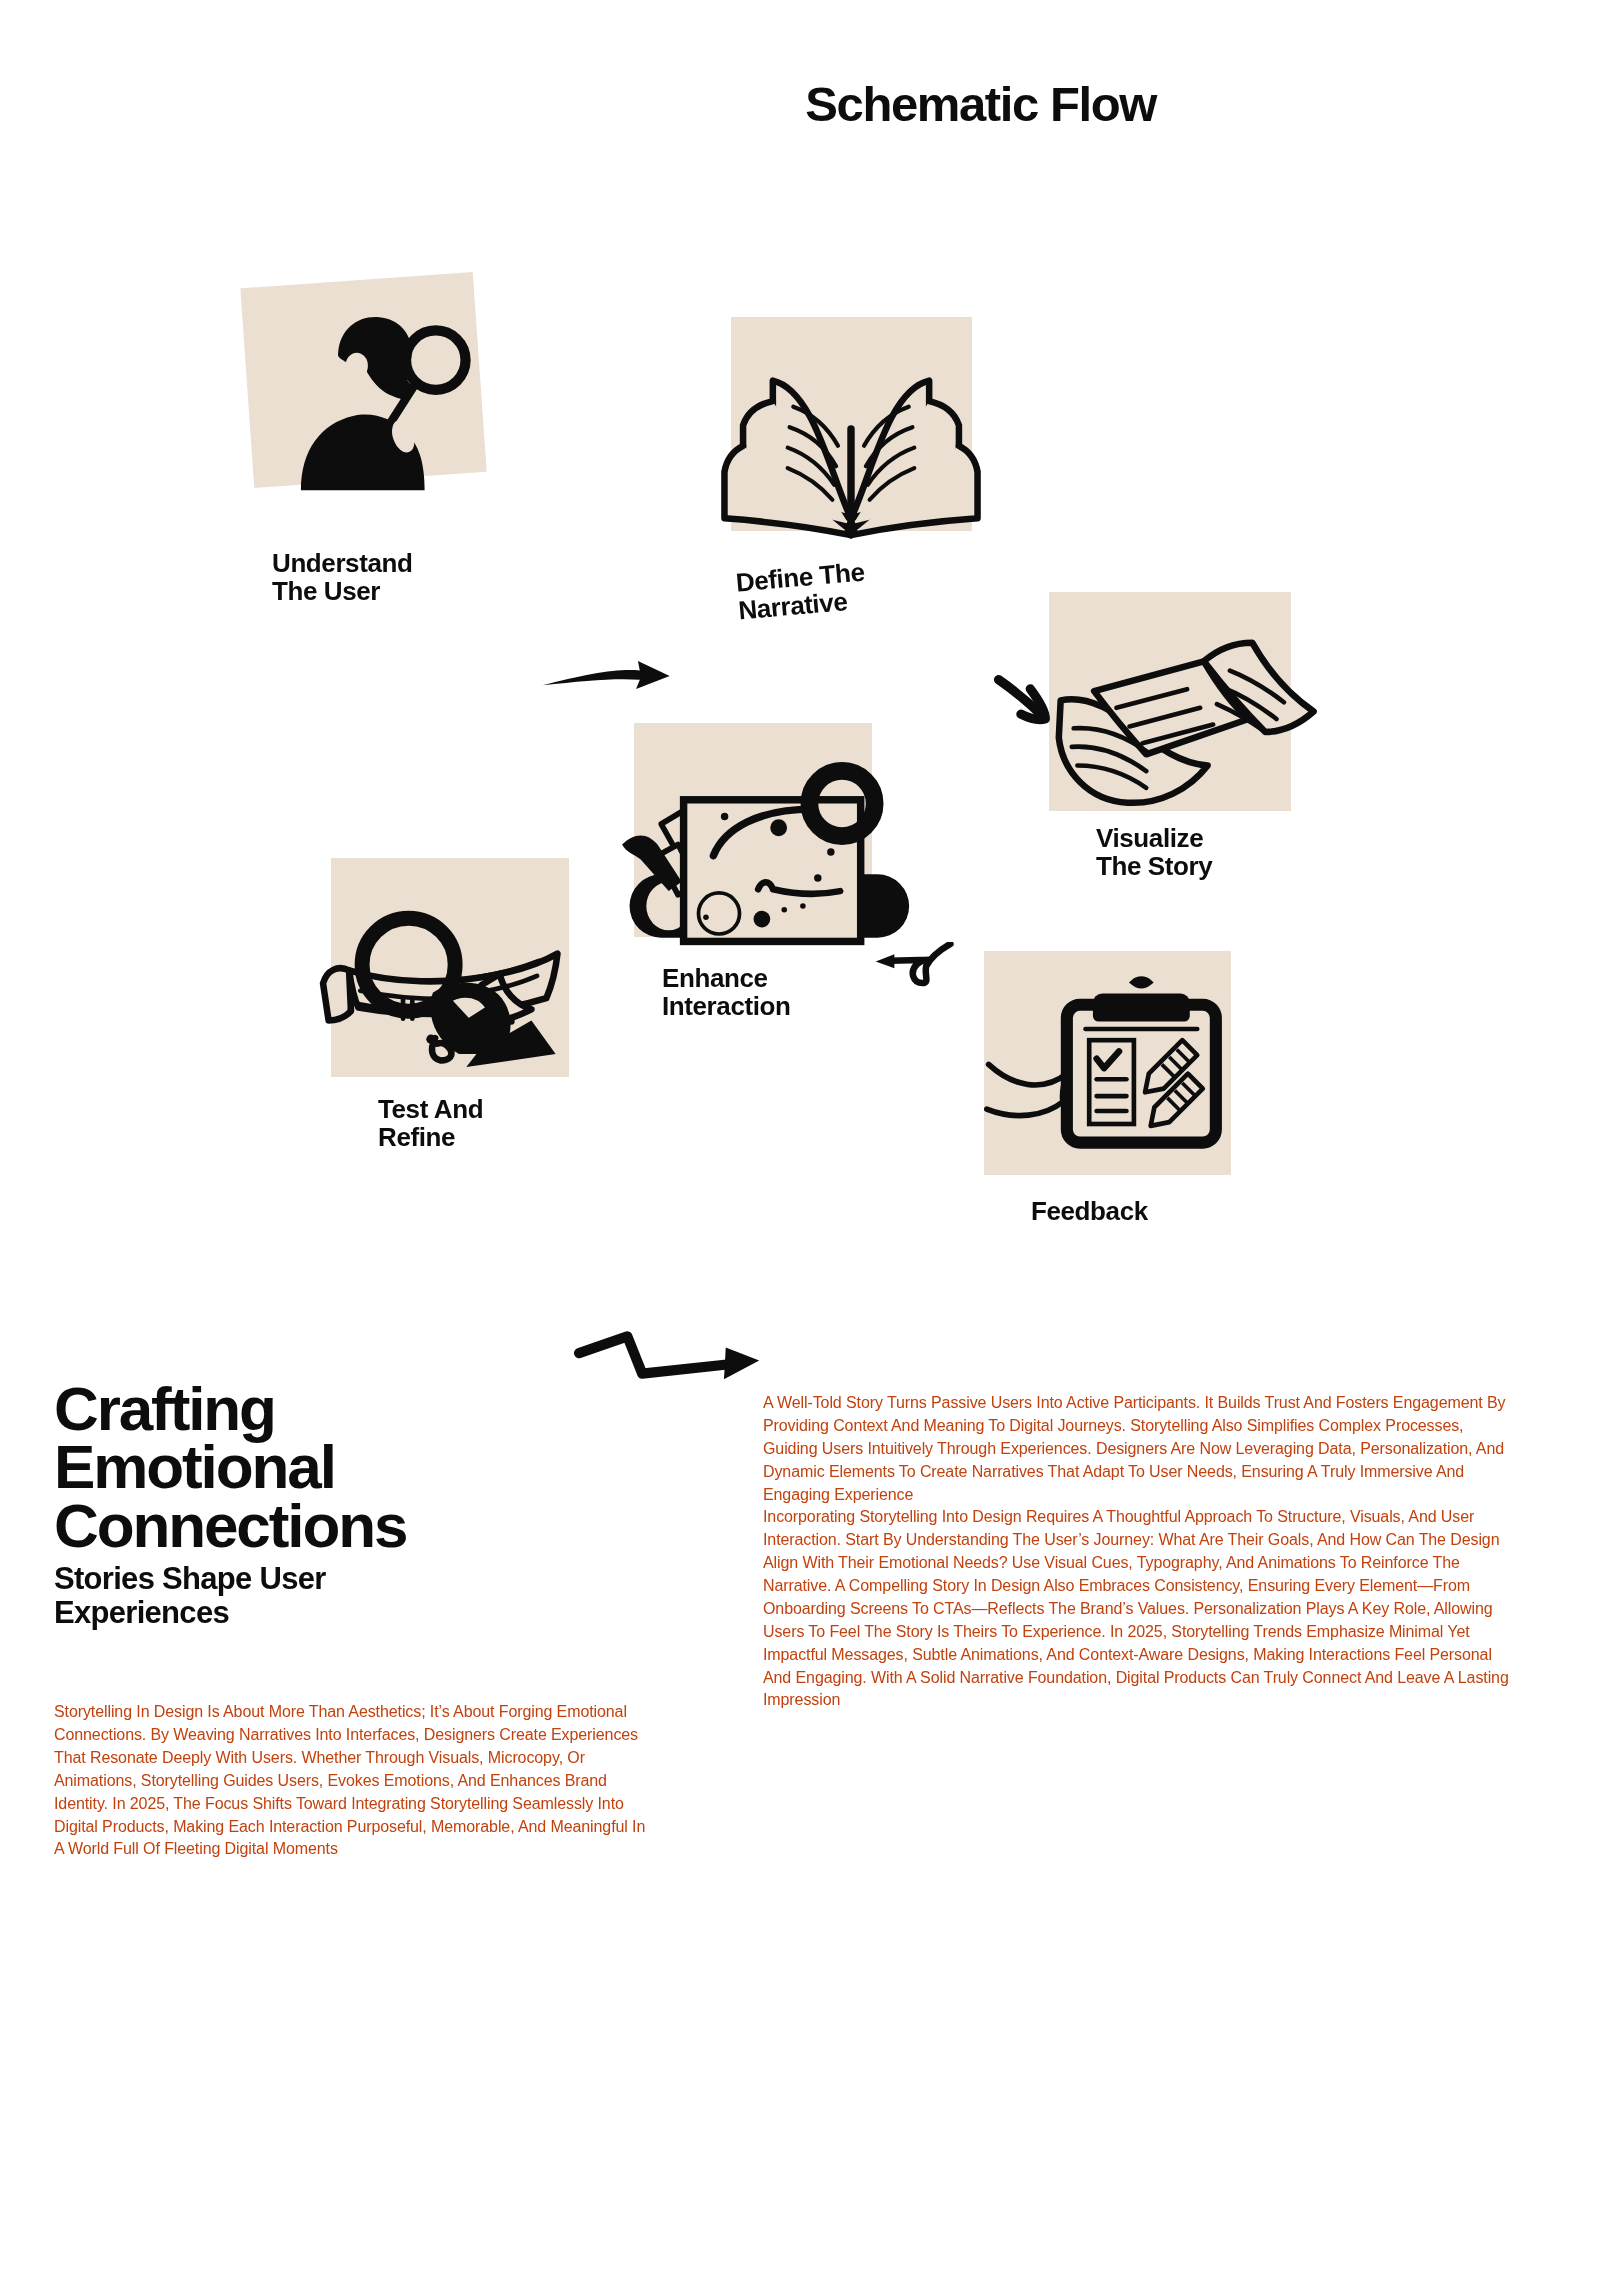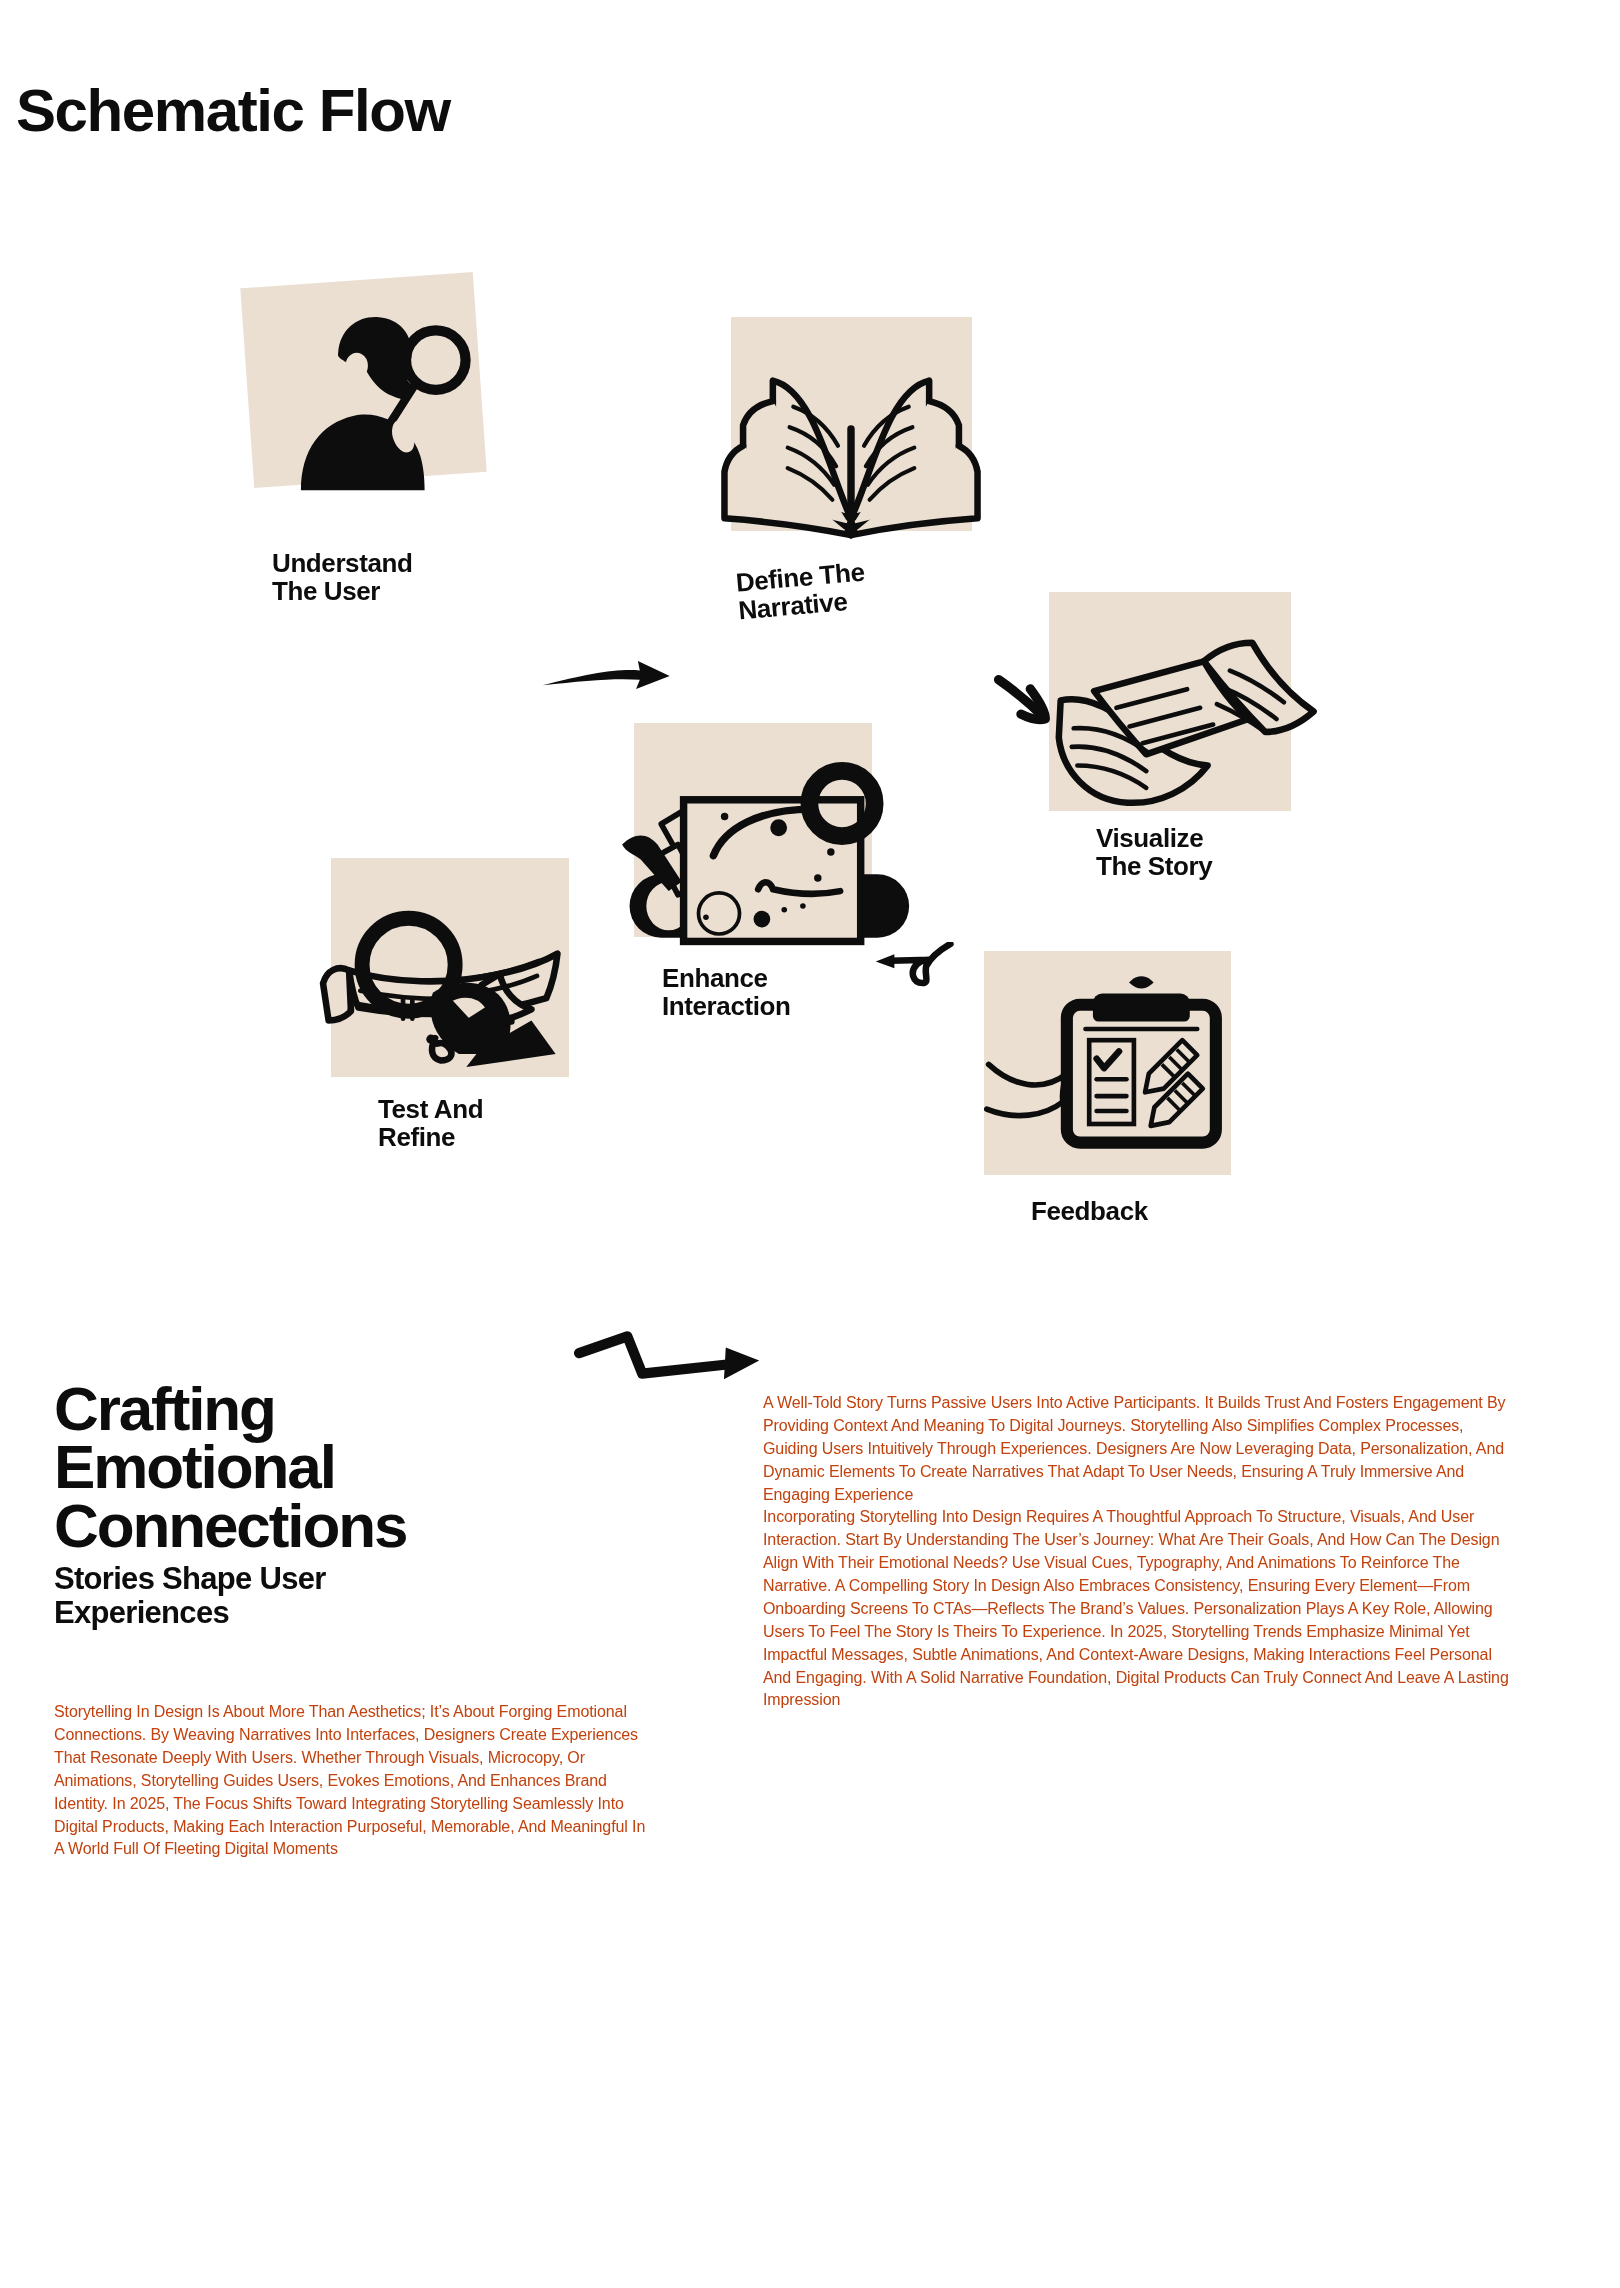--- a/index.html
+++ b/index.html
@@ -15,24 +15,24 @@
     position: relative;
     width: 1620px;
     height: 2289px;
     background: #ffffff;
   }
 
   
   .page-title {
     position: absolute;
     top: 76px;
-    left: 16px;
+    left: 0;
     width: 1156px;
-    text-align: left;
-    font-size: 60px;
+    text-align: right;
+    font-size: 49px;
     font-weight: 700;
     letter-spacing: -1.4px;
     color: #0d0d0d;
   }
 
   
   .flow {
     position: absolute;
     top: 280px;
     left: 0;

